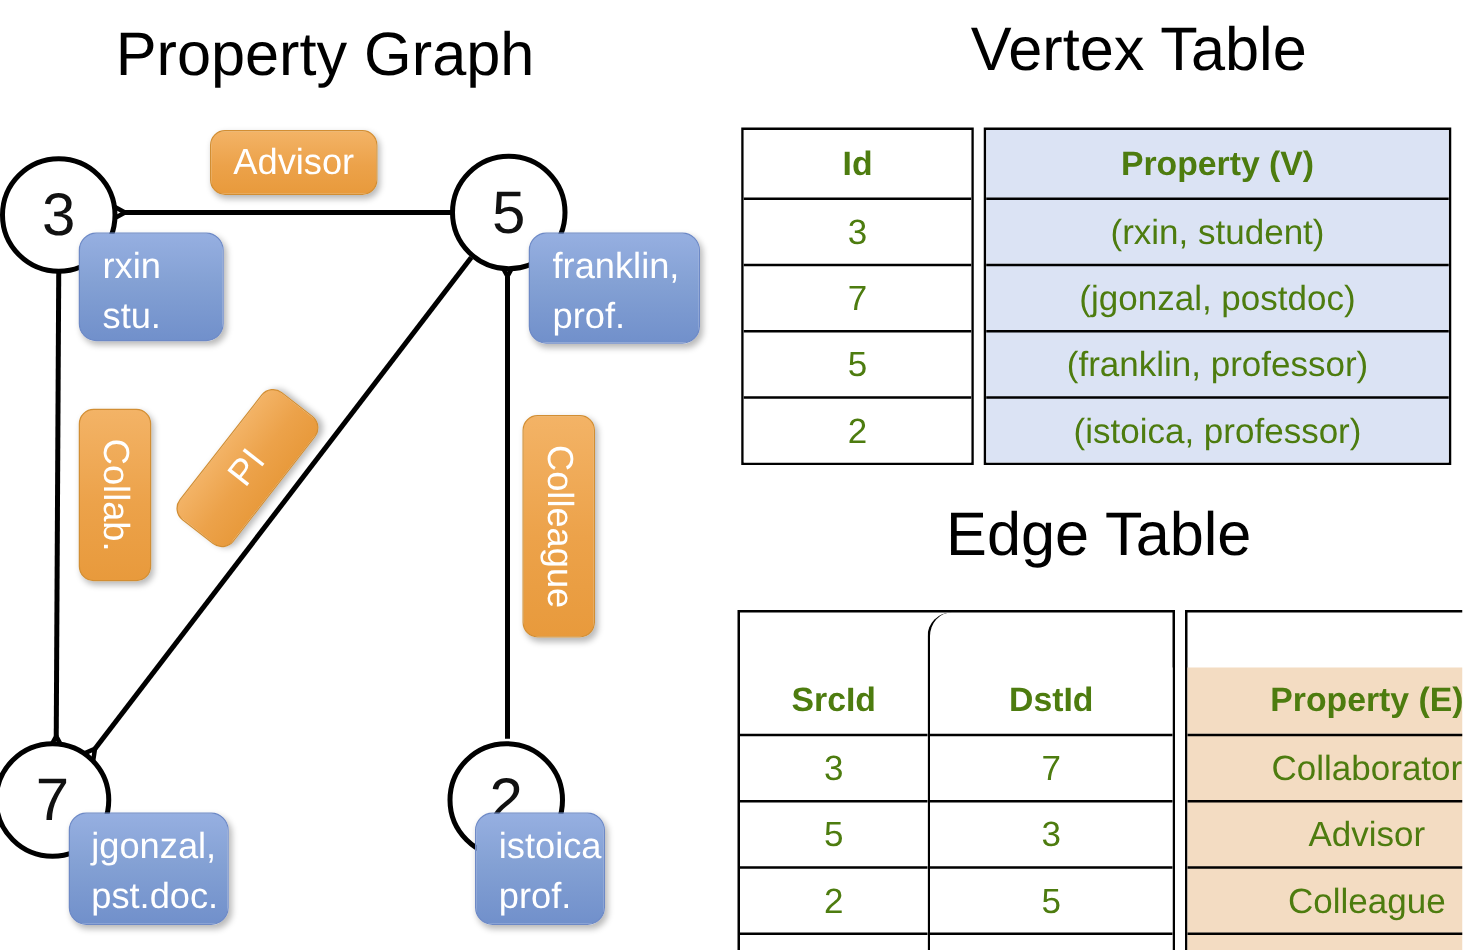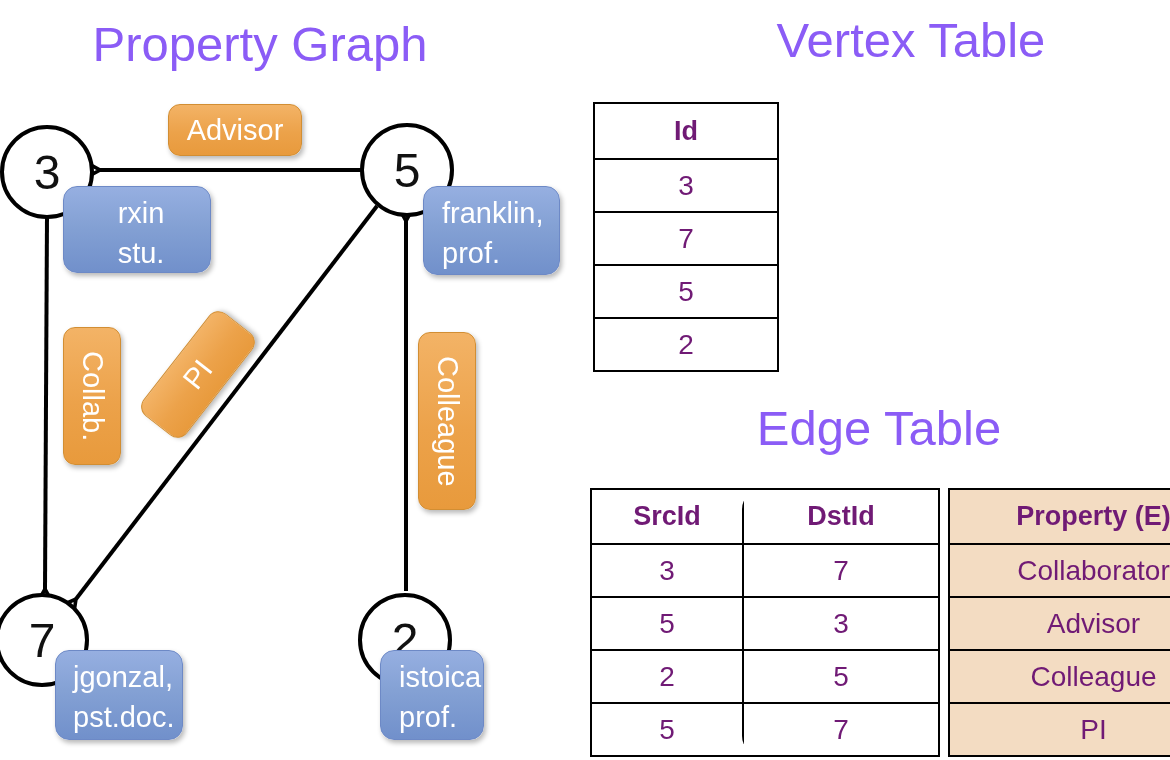--- a/index.html
+++ b/index.html
@@ -3,21 +3,21 @@
 <meta charset="utf-8">
 <style>
   * { margin: 0; padding: 0; box-sizing: border-box; }
   html, body { background: #ffffff; }
   body { font-family: "Liberation Sans", sans-serif; }
   #stage {
     position: relative; width: 1170px; height: 760px;
     background: #ffffff; overflow: hidden;
   }
   .title {
-    position: absolute; text-align: center; color: #8b5cf6;
+    position: absolute; text-align: center; color: #000000;
     font-size: 49px; letter-spacing: 0px; white-space: nowrap;
   }
   #graph-title  { left: 0;   top: 16px;  width: 520px; }
   #vertex-title { left: 625px; top: 12px; width: 572px; }
   #edge-title   { left: 593px; top: 400px; width: 572px; }
 
   
   #edge-svg { position: absolute; left: 0; top: 0; z-index: 1; }
 
   .node {
@@ -47,42 +47,42 @@
   .vtext { writing-mode: vertical-rl; text-orientation: mixed; }
 
   .prop-box {
     position: absolute; z-index: 4; color: #ffffff;
     background: linear-gradient(180deg, #96afe1 0%, #84a1d4 45%, #7190cb 100%);
     border: 1.5px solid #6d89c6; border-radius: 14px;
     box-shadow: 2px 3px 5px rgba(0,0,0,0.28);
     font-size: 29px; line-height: 1.38;
     padding: 6px 10px 0 18px; white-space: pre-line;
   }
-  #prop-rxin     { left:  63px; top: 186px; width: 148px; height: 87px; text-align: center; }
+  #prop-rxin     { left:  63px; top: 186px; width: 116px; height: 87px; }
   #prop-franklin { left: 423px; top: 186px; width: 137px; height: 89px; }
   #prop-jgonzal  { left:  55px; top: 650px; width: 128px; height: 90px; padding-left: 17px; }
   #prop-istoica  { left: 380px; top: 650px; width: 104px; height: 90px; }
 
   
   .tbl { position: absolute; display: flex; }
   #vertex-table { left: 593px; top: 102px; }
   #edge-table   { left: 590px; top: 488px; }
   .gap { width: 8px; }
   .col { display: flex; flex-direction: column; }
   .boxed { border: 2px solid #000; }
   .subtable { display: flex; border: 2px solid #000; }
   .subtable .col + .col { border-left: 2px solid #000; }
   .cell {
     display: flex; align-items: center; justify-content: center;
-    font-size: 28px; color: #701a75; height: 53px; background: #fff;
+    font-size: 28px; color: #4d7c0f; height: 53px; background: #fff;
   }
   .cell + .cell { border-top: 2px solid #000; }
   .cell.hdr { font-weight: bold; font-size: 27px; height: 54px; }
   #edge-table .cell { height: 53px; }
-  #edge-table .cell.hdr { height: 53px; }
+  #edge-table .cell.hdr { height: 53px; margin-top: 44px; }
   .bluefill .cell { background: #dbe3f4; }
   .tanfill  .cell { background: #f3dcc2; }
 
   .w-id   { width: 186px; }
   .w-vprop{ width: 374px; }
   .w-src  { width: 150px; }
   .w-dst  { width: 196px; border-radius: 19px; }
   .w-eprop{ width: 291px; }
 </style>
 </head>
@@ -143,20 +143,27 @@
 
   <div class="tbl" id="vertex-table">
     <div class="col boxed w-id">
       <div class="cell hdr">Id</div>
       <div class="cell">3</div>
       <div class="cell">7</div>
       <div class="cell">5</div>
       <div class="cell">2</div>
     </div>
     <div class="gap"></div>
+    <div class="col boxed bluefill w-vprop">
+      <div class="cell hdr">Property (V)</div>
+      <div class="cell">(rxin, student)</div>
+      <div class="cell">(jgonzal, postdoc)</div>
+      <div class="cell">(franklin, professor)</div>
+      <div class="cell">(istoica, professor)</div>
+    </div>
   </div>
 
   <div class="tbl" id="edge-table">
     <div class="subtable">
       <div class="col w-src">
         <div class="cell hdr">SrcId</div>
         <div class="cell">3</div>
         <div class="cell">5</div>
         <div class="cell">2</div>
         <div class="cell">5</div>

